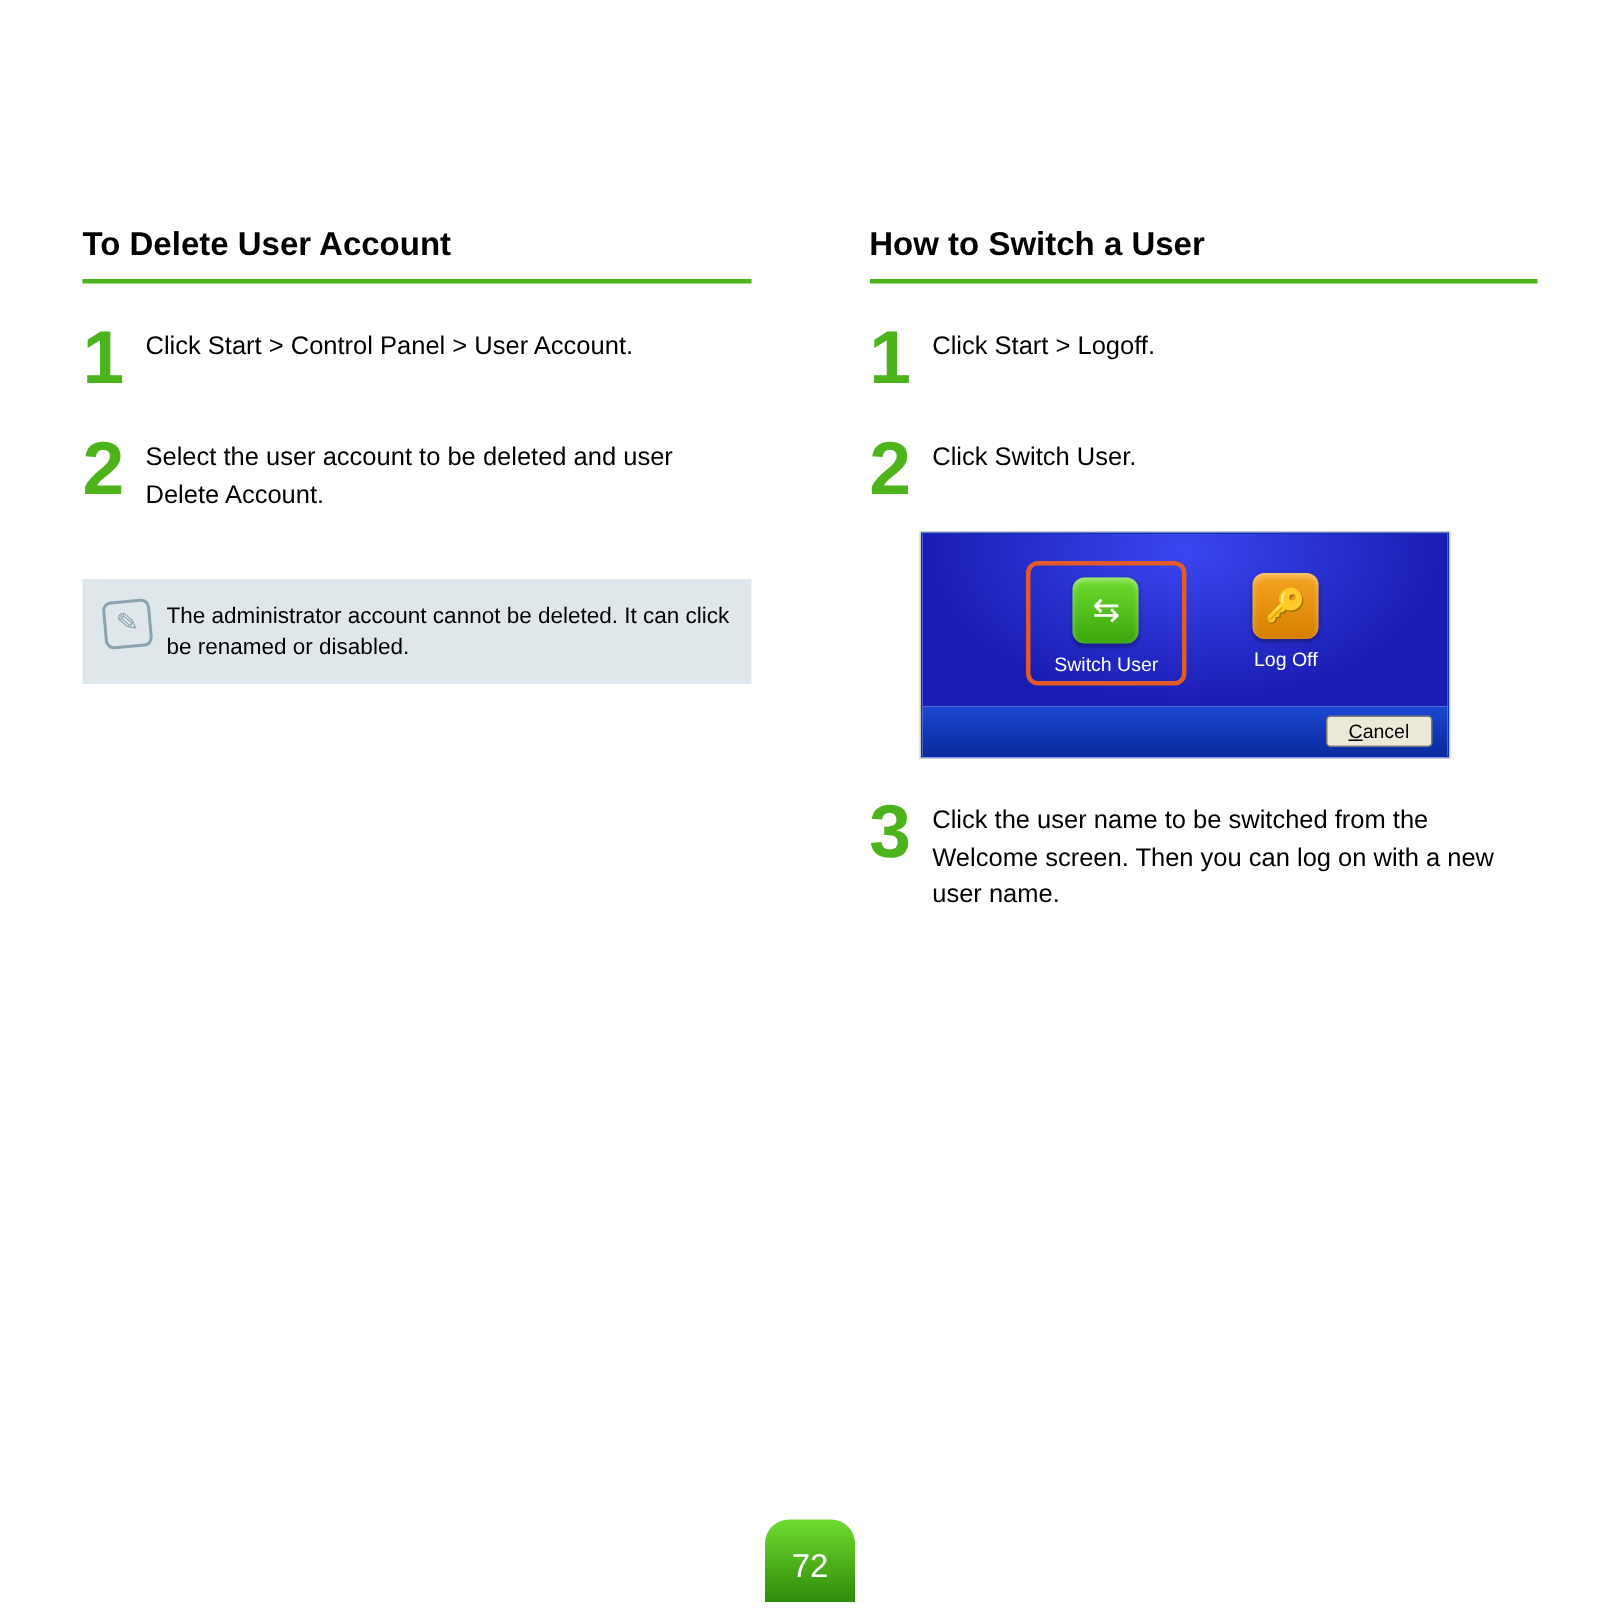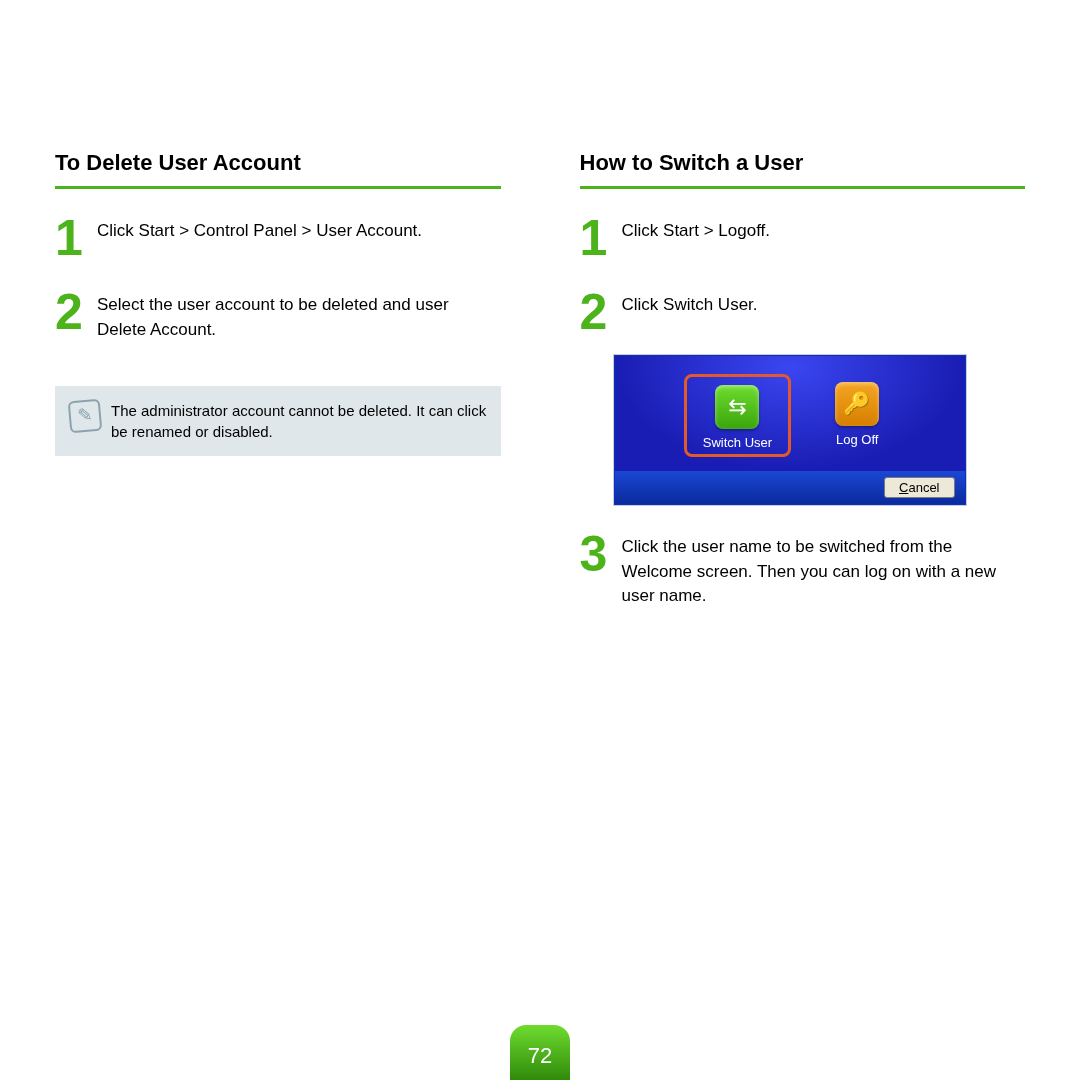--- a/index.html
+++ b/index.html
@@ -152,21 +152,21 @@
     border: 1px solid #7a7a7a;
     font-size: 13px;
     padding: 2px 14px;
     border-radius: 3px;
   }
   .cancel-btn::first-letter {
     text-decoration: underline;
   }
   .pagenum {
     position: absolute;
-    bottom: 0;
+    bottom: 12px;
     left: 50%;
     transform: translateX(-50%);
     width: 60px;
     height: 55px;
     background: linear-gradient(to bottom, #6fdc2f, #2f8a0a);
     border-radius: 16px 16px 0 0;
     color: #fff;
     font-size: 22px;
     display: flex;
     align-items: center;

